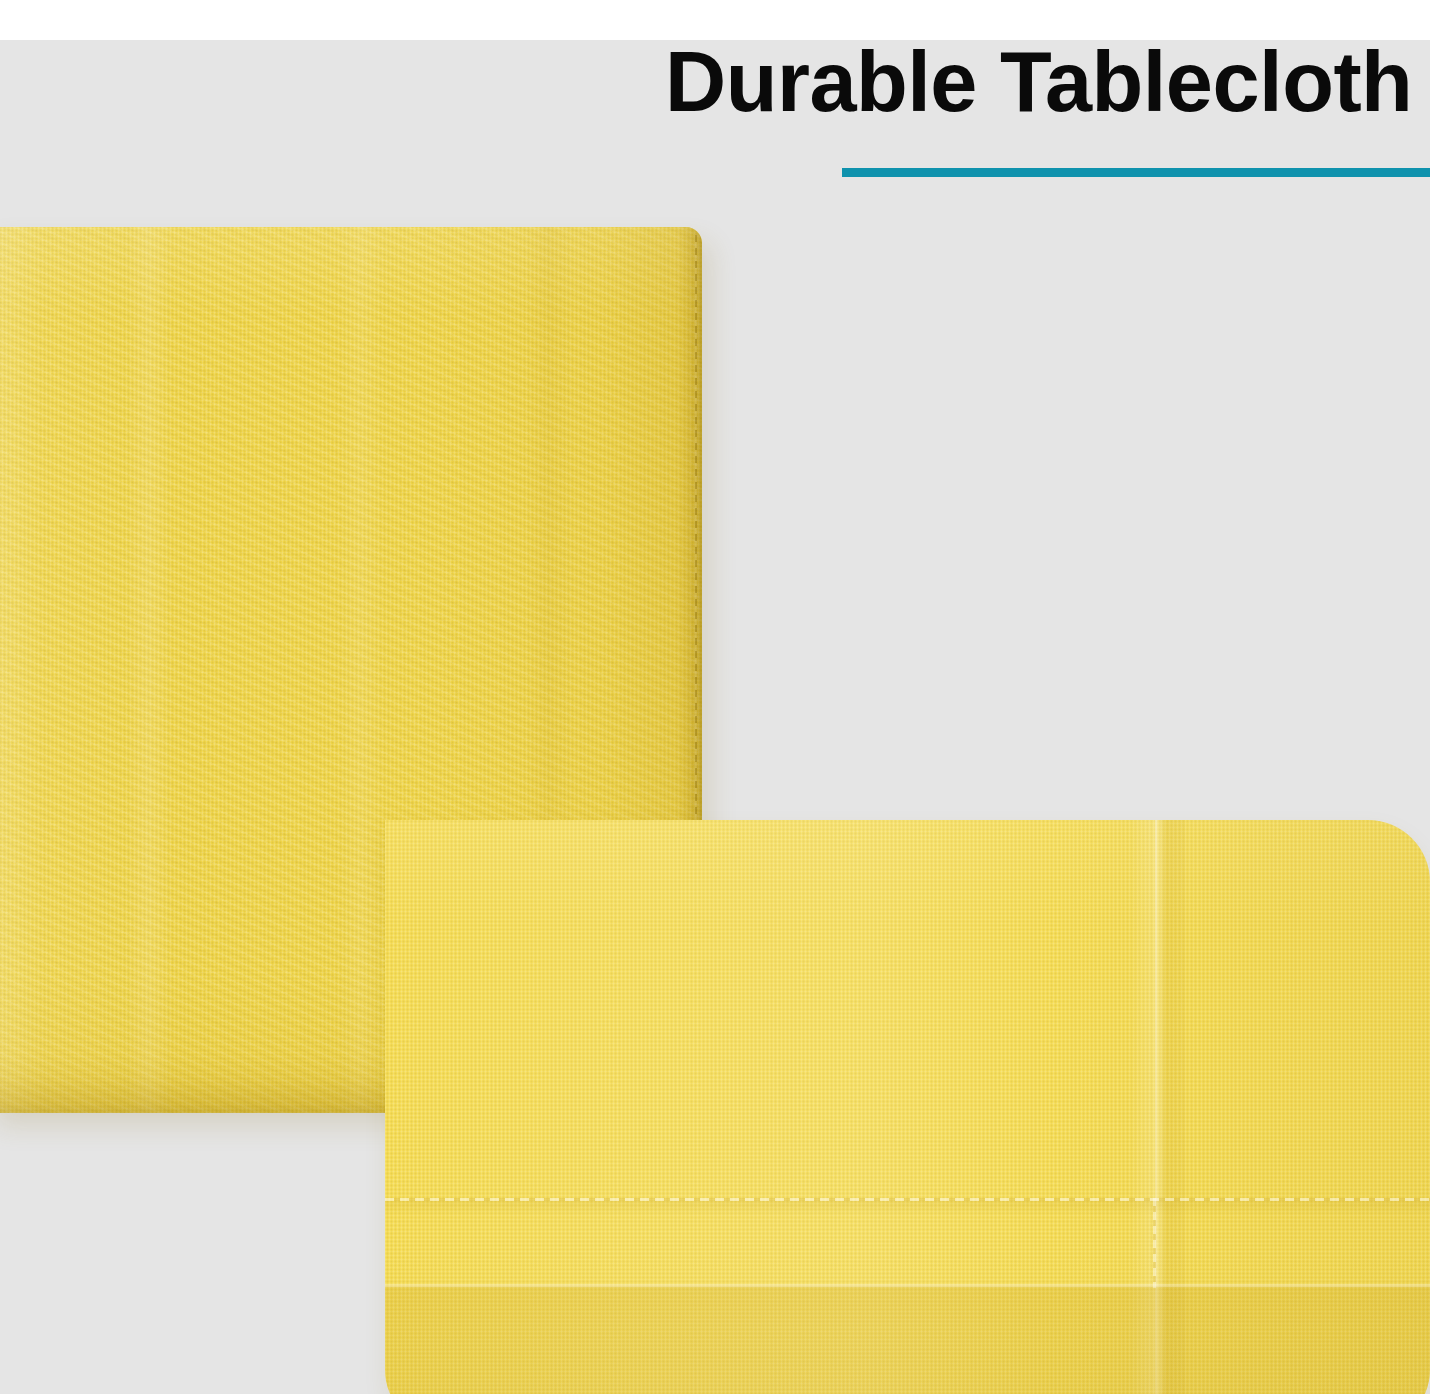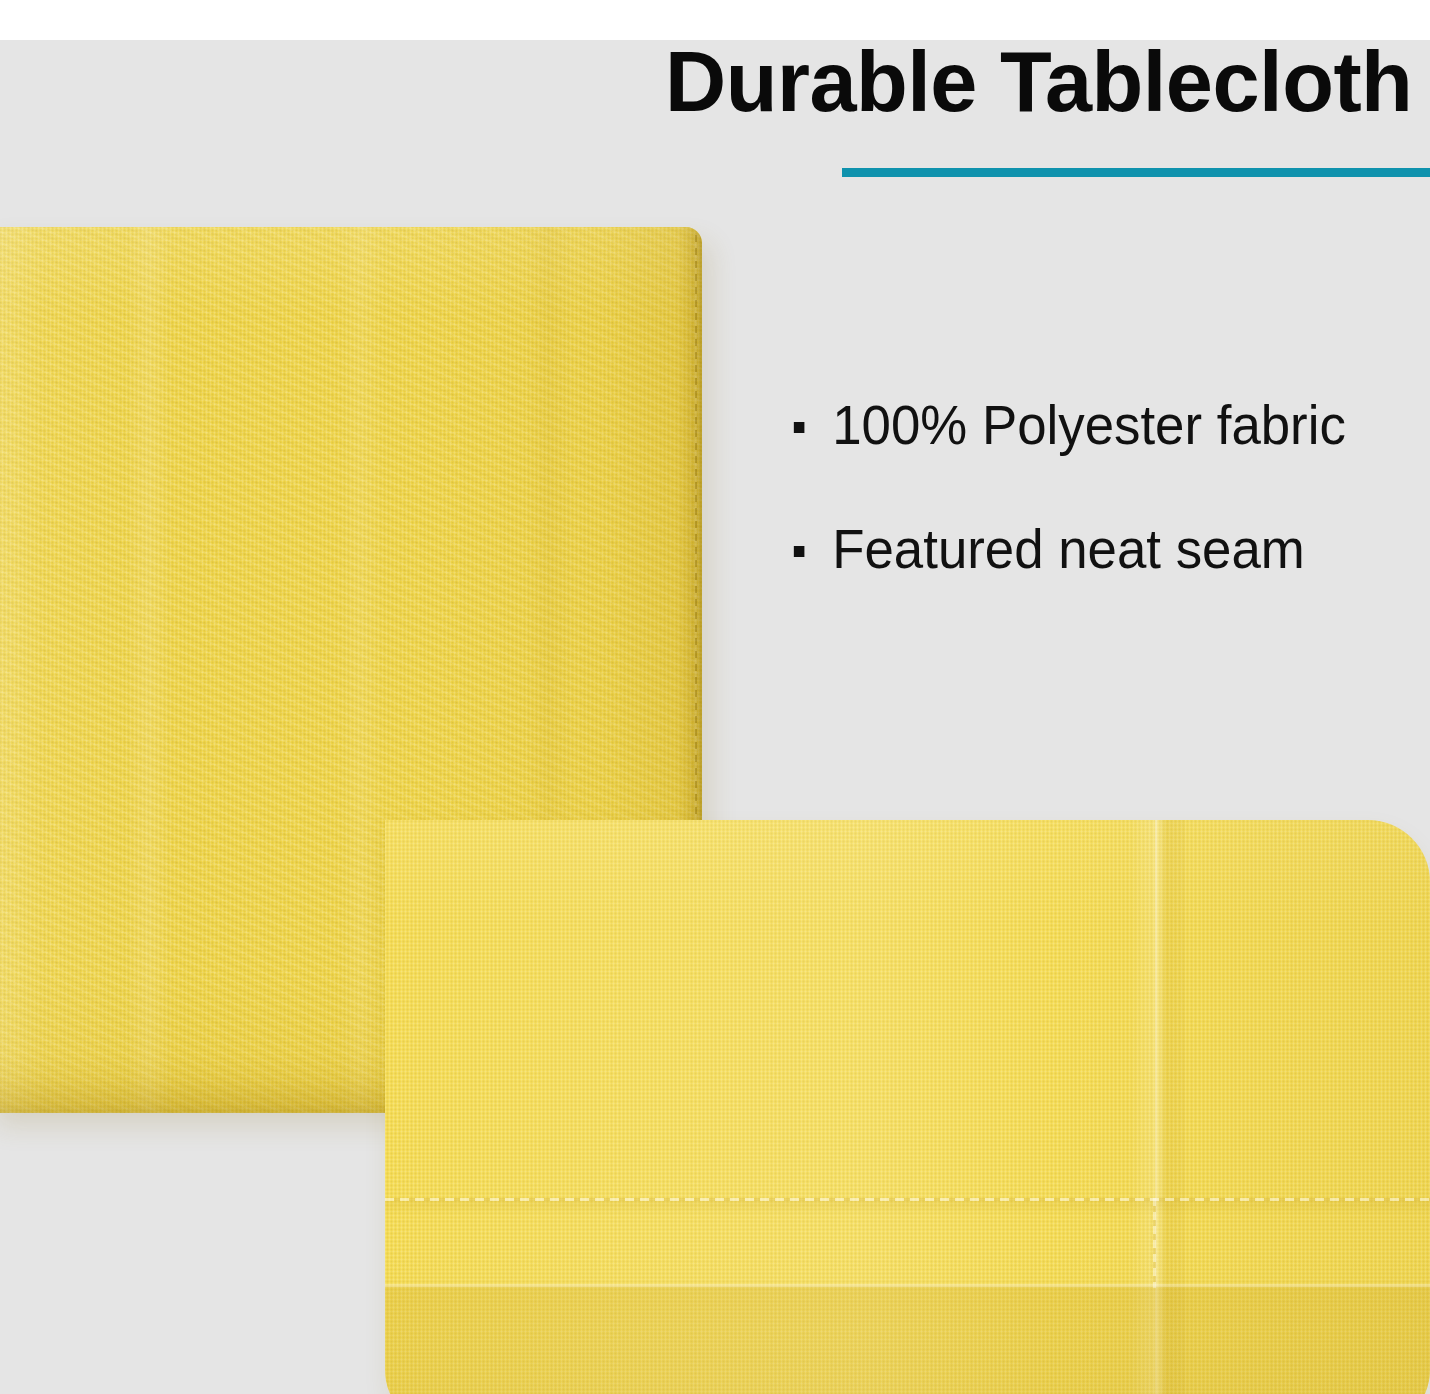--- a/index.html
+++ b/index.html
@@ -357,24 +357,14 @@
     <div class="hem-shadow"></div>
     <div class="hem-stitch"></div>
     <div class="hem-stitch-vert"></div>
   </div>
 
   <div class="heading-block">
     <h1 class="title">Durable Tablecloth</h1>
     <div class="title-rule"></div>
   </div>
 
-  <ul class="bullets">
-    <li class="bullet-item">
-      <span class="bullet-marker"></span>
-      <span>100% Polyester fabric</span>
-    </li>
-    <li class="bullet-item">
-      <span class="bullet-marker"></span>
-      <span>Featured neat seam</span>
-    </li>
-  </ul>
 
 </div>
 
 </body></html>

